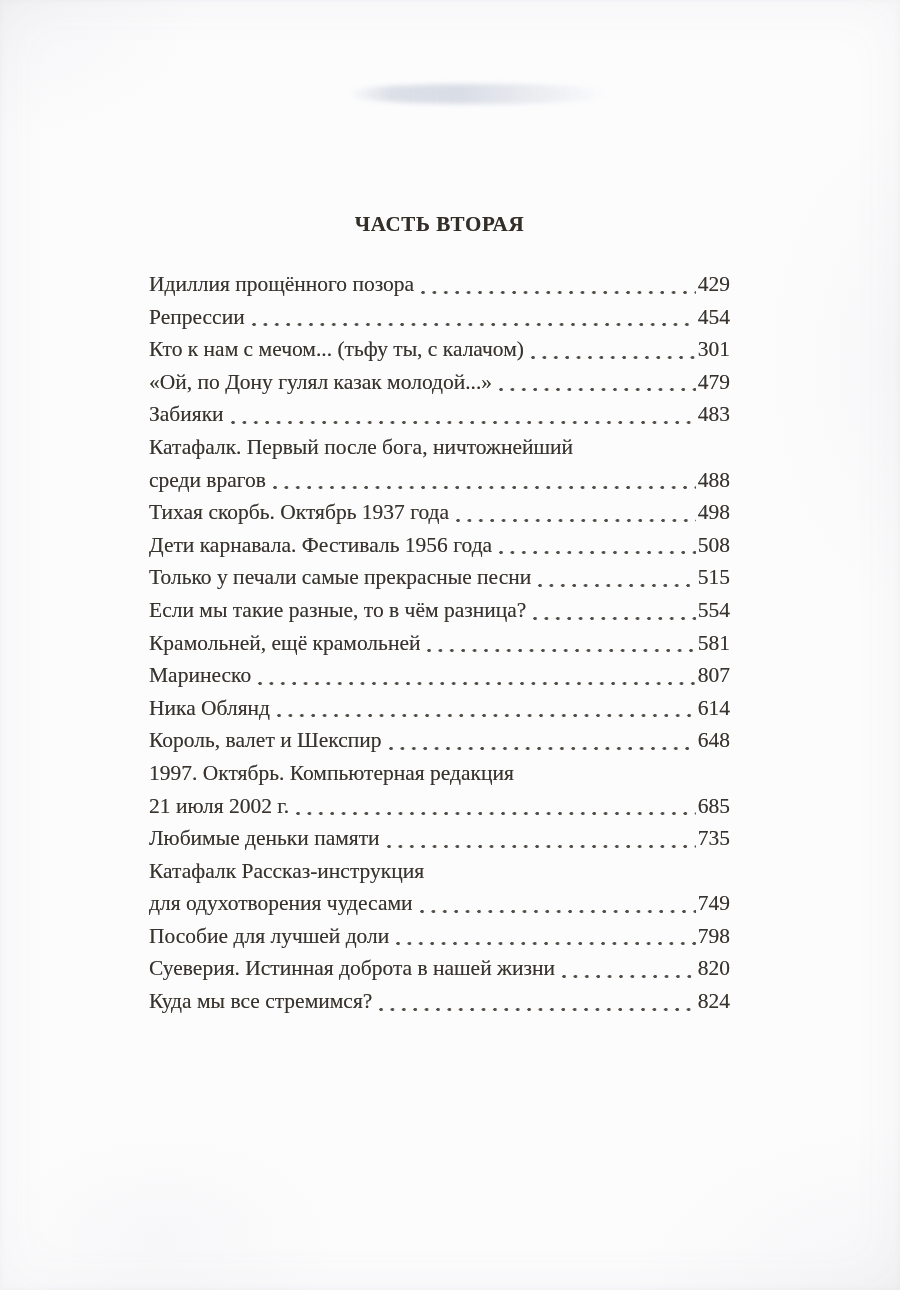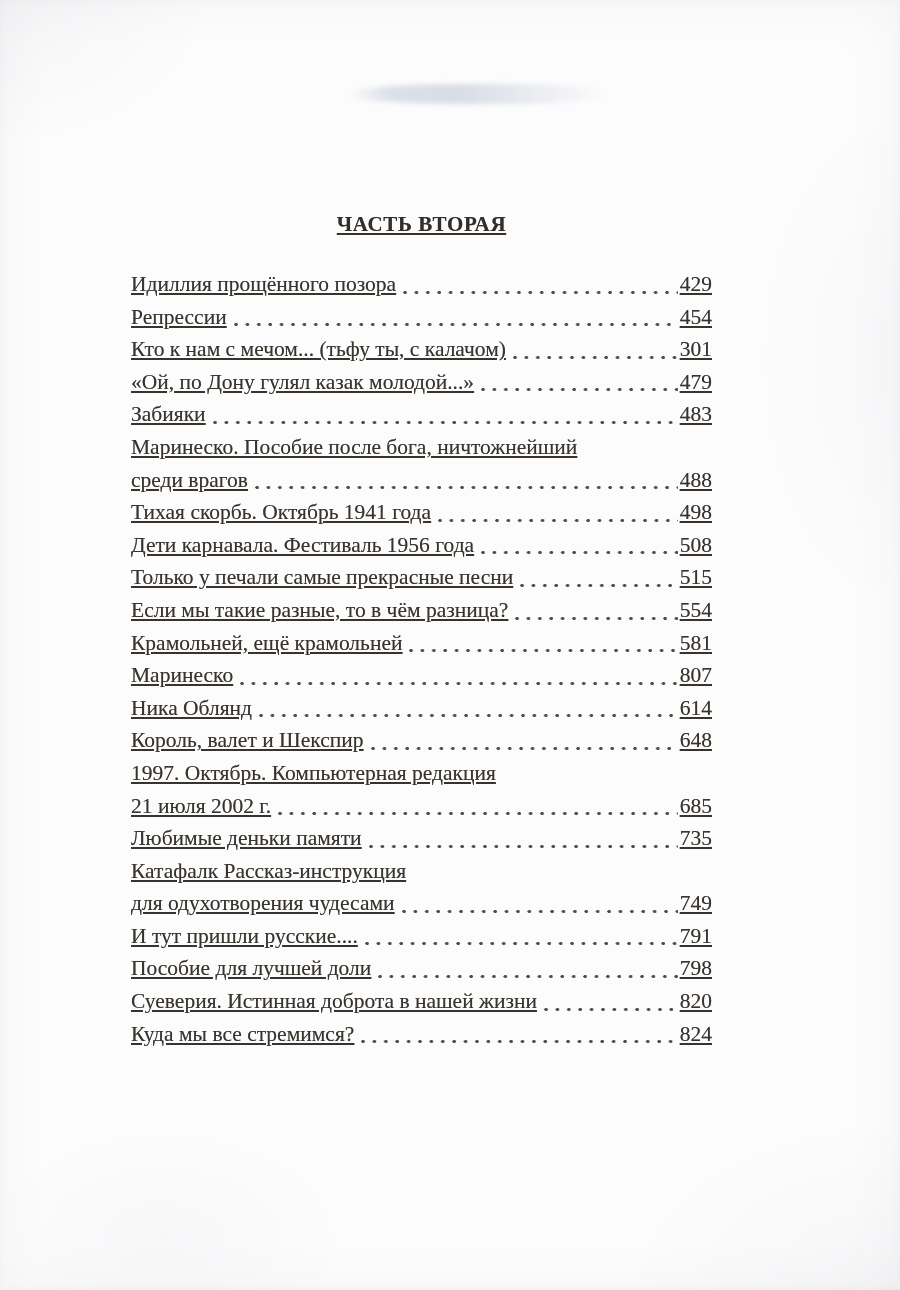--- a/index.html
+++ b/index.html
@@ -33,24 +33,23 @@
     background: linear-gradient(90deg,
       rgba(172,182,199,0) 0%,
       rgba(168,178,197,0.38) 16%,
       rgba(172,181,199,0.44) 42%,
       rgba(186,194,209,0.30) 68%,
       rgba(198,204,216,0) 100%);
     filter: blur(2.6px);
   }
   .content {
     position: absolute;
-    left: 131px;
+    left: 149px;
     top: 0;
     width: 581px;
-    text-decoration: underline;
   }
   .heading {
     margin: 212px 0 0 0;
     text-align: center;
     font-size: 21px;
     line-height: 24px;
     font-weight: bold;
     letter-spacing: 0.6px;
     color: #332e28;
     text-shadow: 0 0 0.5px rgba(51,46,40,0.55);
@@ -120,31 +119,31 @@
         </div>
         <div class="entry">
           <div class="line">
             <span class="title">Забияки</span>
             <span class="leader"></span>
             <span class="pagenum">483</span>
           </div>
         </div>
         <div class="entry">
           <div class="line">
-            <span class="title">Маринеско. Пособие после бога, ничтожнейший</span>
+            <span class="title">Катафалк. Первый после бога, ничтожнейший</span>
           </div>
           <div class="line">
             <span class="title">среди врагов</span>
             <span class="leader"></span>
             <span class="pagenum">488</span>
           </div>
         </div>
         <div class="entry">
           <div class="line">
-            <span class="title">Тихая скорбь. Октябрь 1941 года</span>
+            <span class="title">Тихая скорбь. Октябрь 1937 года</span>
             <span class="leader"></span>
             <span class="pagenum">498</span>
           </div>
         </div>
         <div class="entry">
           <div class="line">
             <span class="title">Дети карнавала. Фестиваль 1956 года</span>
             <span class="leader"></span>
             <span class="pagenum">508</span>
           </div>
@@ -209,27 +208,20 @@
           </div>
         </div>
         <div class="entry">
           <div class="line">
             <span class="title">Катафалк Рассказ-инструкция</span>
           </div>
           <div class="line">
             <span class="title">для одухотворения чудесами</span>
             <span class="leader"></span>
             <span class="pagenum">749</span>
-          </div>
-        </div>
-        <div class="entry">
-          <div class="line">
-            <span class="title">И тут пришли русские....</span>
-            <span class="leader"></span>
-            <span class="pagenum">791</span>
           </div>
         </div>
         <div class="entry">
           <div class="line">
             <span class="title">Пособие для лучшей доли</span>
             <span class="leader"></span>
             <span class="pagenum">798</span>
           </div>
         </div>
         <div class="entry">

